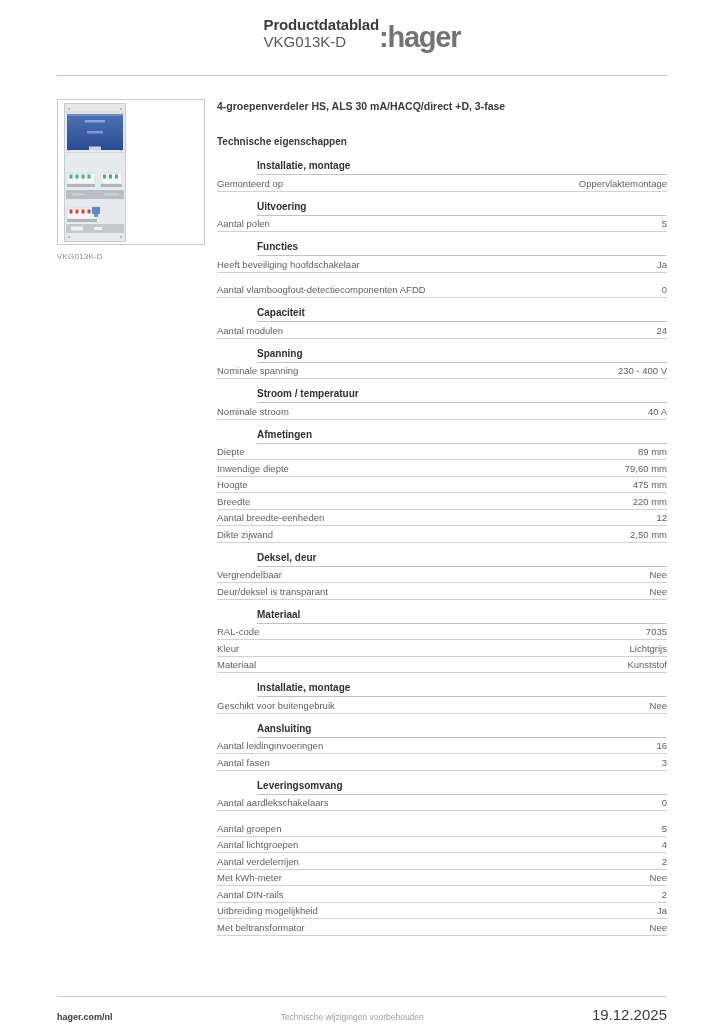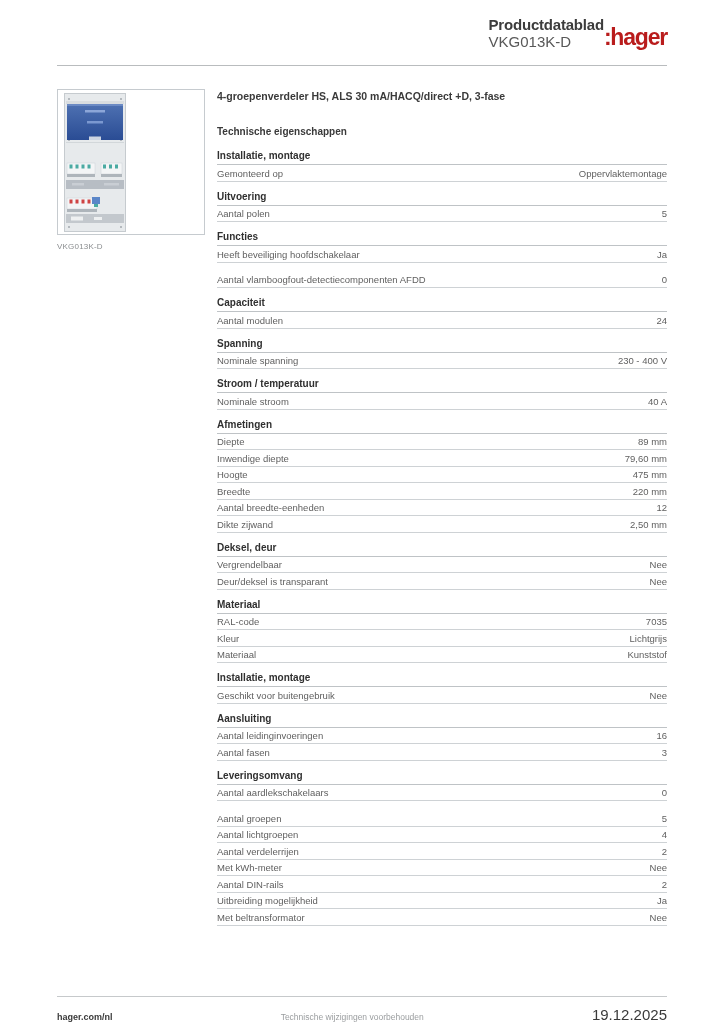--- a/index.html
+++ b/index.html
@@ -11,43 +11,43 @@
     height: 1024px;
     margin: 0 auto;
     background: #ffffff;
     overflow: hidden;
   }
   .inner { padding: 0 57px; }
 
   
   .header {
     display: flex;
-    justify-content: flex-end;
+    justify-content: center;
     align-items: flex-start;
     padding-top: 16px;
-    padding-bottom: 13px;
+    padding-bottom: 23px;
     border-bottom: 1px solid #b9bcbe;
   }
   .doc-type {
     font-size: 15px;
     font-weight: bold;
     color: #3c3c3c;
     letter-spacing: -0.2px;
     line-height: 17px;
   }
   .product-code {
     font-size: 15px;
     font-weight: normal;
     color: #585858;
     line-height: 17px;
   }
   .logo {
-    font-size: 23px;
+    font-size: 29px;
     font-weight: bold;
-    color: #b91c1c;
+    color: #737373;
     letter-spacing: -1.2px;
     line-height: 30px;
     margin-top: 6px;
   }
 
   
   .main {
     display: flex;
     margin-top: 23px;
   }
@@ -81,20 +81,21 @@
   }
   .sections { margin-top: 13px; }
   .spec-section { margin-bottom: 9px; }
   .section-title {
     font-size: 10px;
     font-weight: bold;
     color: #303030;
     padding-bottom: 3px;
     border-bottom: 1px solid #bfc3c6;
     line-height: 11px;
+    margin-left: 40px;
   }
   .spec-row {
     display: flex;
     justify-content: space-between;
     align-items: baseline;
     padding: 2.5px 0 2px 0;
     border-bottom: 1px solid #ced2d5;
     font-size: 9.5px;
     color: #5f5f5f;
     line-height: 11px;

